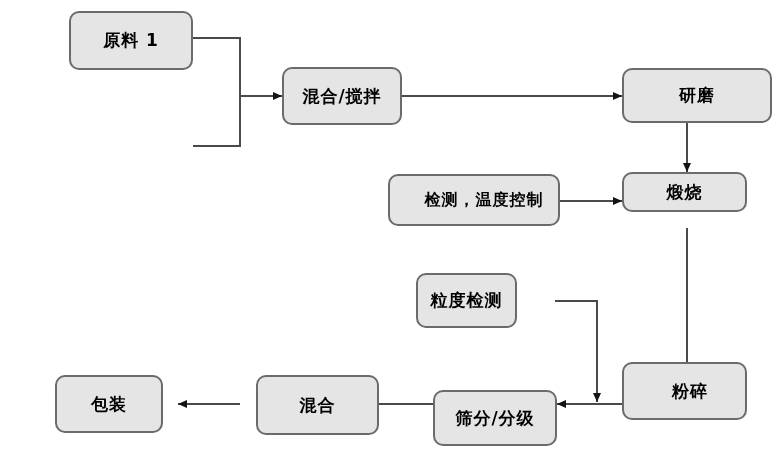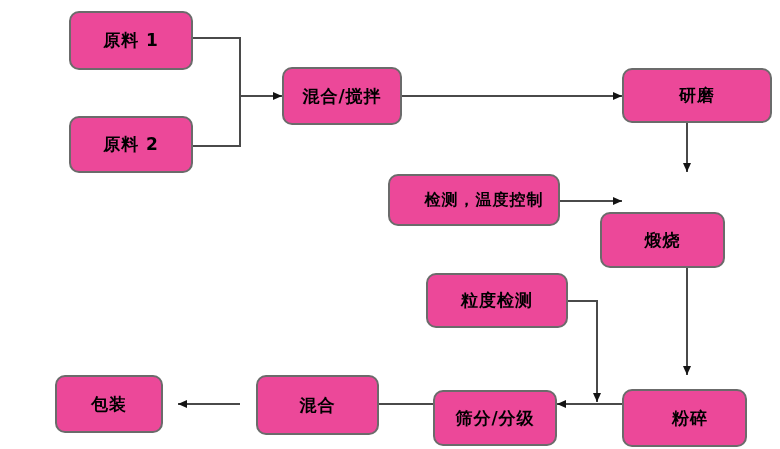--- a/index.html
+++ b/index.html
@@ -11,43 +11,43 @@
     position: relative;
     width: 780px;
     height: 449px;
     background: #ffffff;
     overflow: hidden;
     font-family: "DejaVu Sans", "Liberation Sans", sans-serif;
   }
   .node {
     position: absolute;
     box-sizing: border-box;
-    background: #ec4899;
+    background: #e5e5e5;
     border: 2px solid #6b6b6b;
     border-radius: 10px;
     display: flex;
     align-items: center;
     justify-content: center;
     font-size: 17px;
     font-weight: bold;
     color: #000000;
     letter-spacing: 1px;
     white-space: nowrap;
     z-index: 2;
   }
   
   #n-raw1    { left: 69px;  top: 11px;  width: 124px; height: 59px; }
   #n-raw2    { left: 69px;  top: 116px; width: 124px; height: 57px; }
   #n-mix     { left: 282px; top: 67px;  width: 120px; height: 58px; }
   #n-grind   { left: 622px; top: 68px;  width: 150px; height: 55px; }
   #n-detect  { left: 388px; top: 174px; width: 172px; height: 52px; font-size: 16px; padding-left: 20px; }
-  #n-calcine { left: 600px; top: 172px; width: 125px; height: 56px; margin-top: 40px; }
-  #n-particle{ left: 426px; top: 273px; width: 142px; height: 55px; }
+  #n-calcine { left: 622px; top: 172px; width: 125px; height: 40px; }
+  #n-particle{ left: 416px; top: 273px; width: 101px; height: 55px; }
   #n-sieve   { left: 433px; top: 390px; width: 124px; height: 56px; }
-  #n-crush   { left: 622px; top: 389px; width: 125px; height: 58px; padding-left: 11px; }
+  #n-crush   { left: 622px; top: 362px; width: 125px; height: 58px; padding-left: 11px; }
   #n-mix2    { left: 256px; top: 375px; width: 123px; height: 60px; }
   #n-pack    { left: 55px;  top: 375px; width: 108px; height: 58px; }
   .edges-svg {
     position: absolute;
     left: 0; top: 0;
     width: 780px;
     height: 449px;
     z-index: 1;
     pointer-events: none;
   }
@@ -74,21 +74,20 @@
     <path class="edge" d="M687,123 L687,172" marker-end="url(#ah)"></path>
     <path class="edge" d="M560,201 L622,201" marker-end="url(#ah)"></path>
     <path class="edge" d="M687,228 L687,375" marker-end="url(#ah)"></path>
     <path class="edge" d="M622,404 L557,404" marker-end="url(#ah)"></path>
     <path class="edge" d="M555,301 L597,301 L597,402" marker-end="url(#ah)"></path>
     <path class="edge" d="M433,404 L363,404" marker-end="url(#ah)"></path>
     <path class="edge" d="M240,404 L178,404" marker-end="url(#ah)"></path>
   </svg>
 
   <div class="node" id="n-raw1">原料 1</div>
-  <div class="node" id="n-raw2">原料 2</div>
   <div class="node" id="n-mix">混合/搅拌</div>
   <div class="node" id="n-grind">研磨</div>
   <div class="node" id="n-detect">检测，温度控制</div>
   <div class="node" id="n-calcine">煅烧</div>
   <div class="node" id="n-particle">粒度检测</div>
   <div class="node" id="n-sieve">筛分/分级</div>
   <div class="node" id="n-crush">粉碎</div>
   <div class="node" id="n-mix2">混合</div>
   <div class="node" id="n-pack">包装</div>
 

